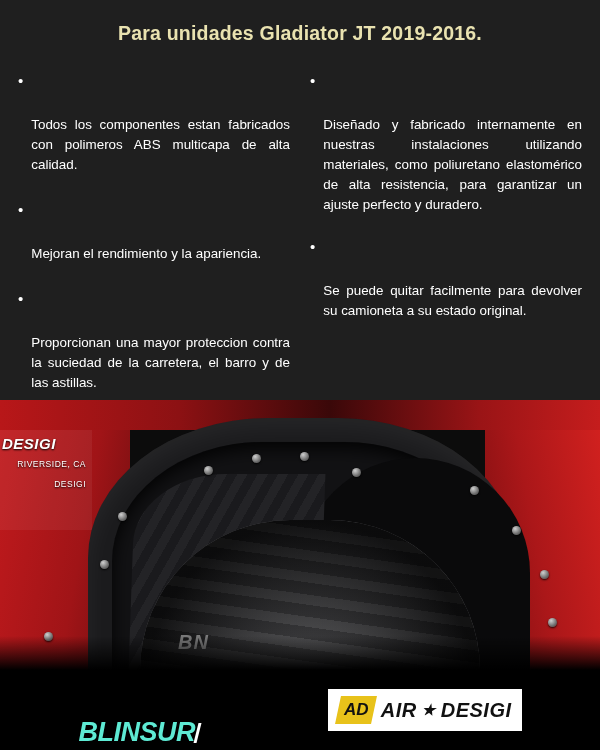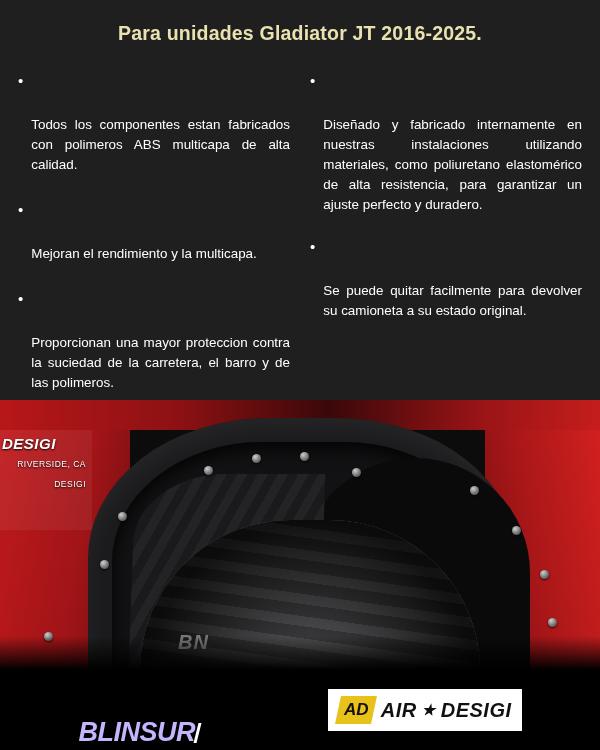--- a/index.html
+++ b/index.html
@@ -193,21 +193,21 @@
   
   .footer {
     background: #000;
     flex: 1;
     display: flex;
     align-items: center;
     justify-content: space-around;
     padding: 0 14px;
   }
   .brand-left {
-    color: #c4b5fd;
+    color: #5eead4;
     font-size: 27px;
     font-weight: bold;
     font-style: italic;
     letter-spacing: -0.5px;
     position: relative;
     margin-top: 44px;
   }
   .brand-left .slash {
     display: inline-block;
     transform: skewX(-14deg);
@@ -248,36 +248,36 @@
     gap: 5px;
   }
   .ad-text .star { font-size: 15px; }
 </style>
 </head>
 <body>
 
 <div class="page">
 
   <div class="top-block">
-    <div class="headline">Para unidades Gladiator JT 2016-2025.</div>
+    <div class="headline">Para unidades Gladiator JT 2019-2016.</div>
 
     <div class="cols">
 
       <div class="col left">
         <div class="bullet-item">
           <span class="dot">•</span>
           <span class="btext">Todos los componentes estan fabricados con polimeros ABS multicapa de alta calidad.</span>
         </div>
         <div class="bullet-item">
           <span class="dot">•</span>
-          <span class="btext">Mejoran el rendimiento y la multicapa.</span>
-        </div>
-        <div class="bullet-item">
-          <span class="dot">•</span>
-          <span class="btext">Proporcionan una mayor proteccion contra la suciedad de la carretera, el barro y de las polimeros.</span>
+          <span class="btext">Mejoran el rendimiento y la apariencia.</span>
+        </div>
+        <div class="bullet-item">
+          <span class="dot">•</span>
+          <span class="btext">Proporcionan una mayor proteccion contra la suciedad de la carretera, el barro y de las astillas.</span>
         </div>
       </div>
 
       <div class="col right">
         <div class="bullet-item">
           <span class="dot">•</span>
           <span class="btext">Diseñado y fabricado internamente en nuestras instalaciones utilizando materiales, como poliuretano elastomérico de alta resistencia, para garantizar un ajuste perfecto y duradero.</span>
         </div>
         <div class="bullet-item">
           <span class="dot">•</span>

